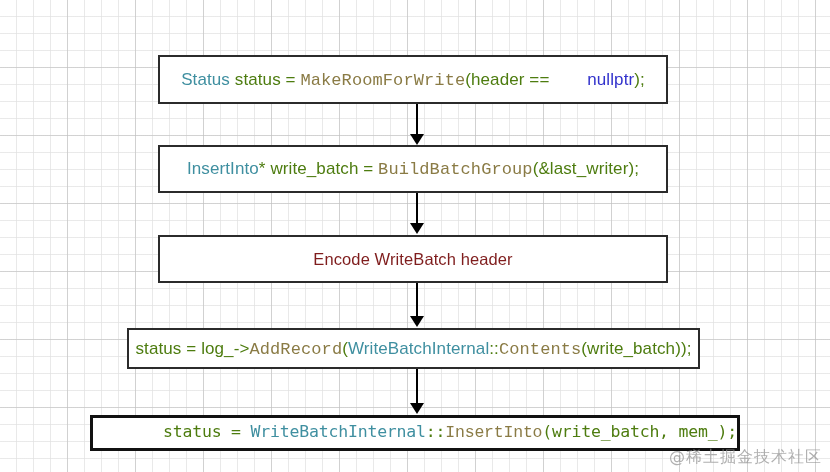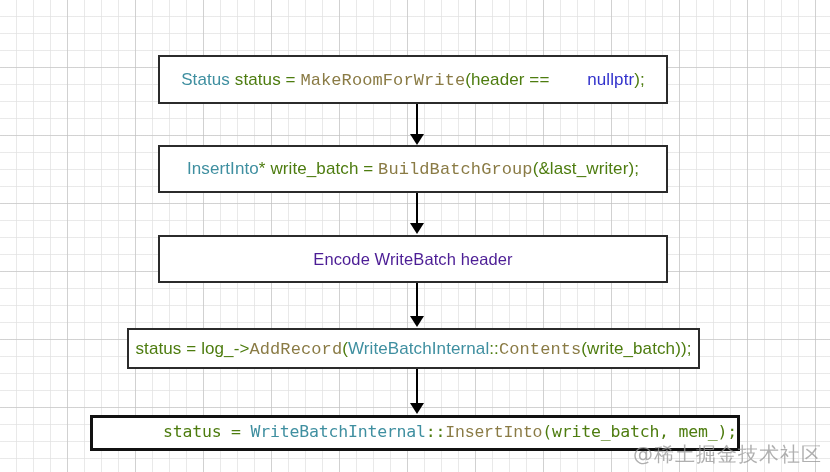--- a/index.html
+++ b/index.html
@@ -44,21 +44,21 @@
     font-size: 17px;
     letter-spacing: 0.1px;
     line-height: 1;
   }
   .node.mono .code {
     font-family: "DejaVu Sans Mono", monospace;
     font-size: 16.5px;
     letter-spacing: -0.2px;
   }
   .node.plain .code {
-    color: #4c1d95;
+    color: #7f1d1d;
     font-size: 16.5px;
   }
 
   
   .t-type  { color: #3f8fa0; }
   .t-ident { color: #4d7c0f; }
   .t-func  { color: #8a7b45; font-family: Liberation Mono, monospace; }
   .t-kw    { color: #3333cc; margin-left: 33px; }
 
   .arrow {
@@ -78,21 +78,21 @@
     height: 0;
     border-left: 7px solid transparent;
     border-right: 7px solid transparent;
     border-top: 11px solid #000000;
   }
 
   .watermark {
     position: absolute;
     right: 8px;
     bottom: 4px;
-    font-size: 20px;
+    font-size: 16px;
     color: rgba(150,150,150,0.75);
     letter-spacing: 1px;
     white-space: nowrap;
     font-family: "DejaVu Sans", sans-serif;
     text-align: right;
   }
 </style>
 </head>
 <body>
 

